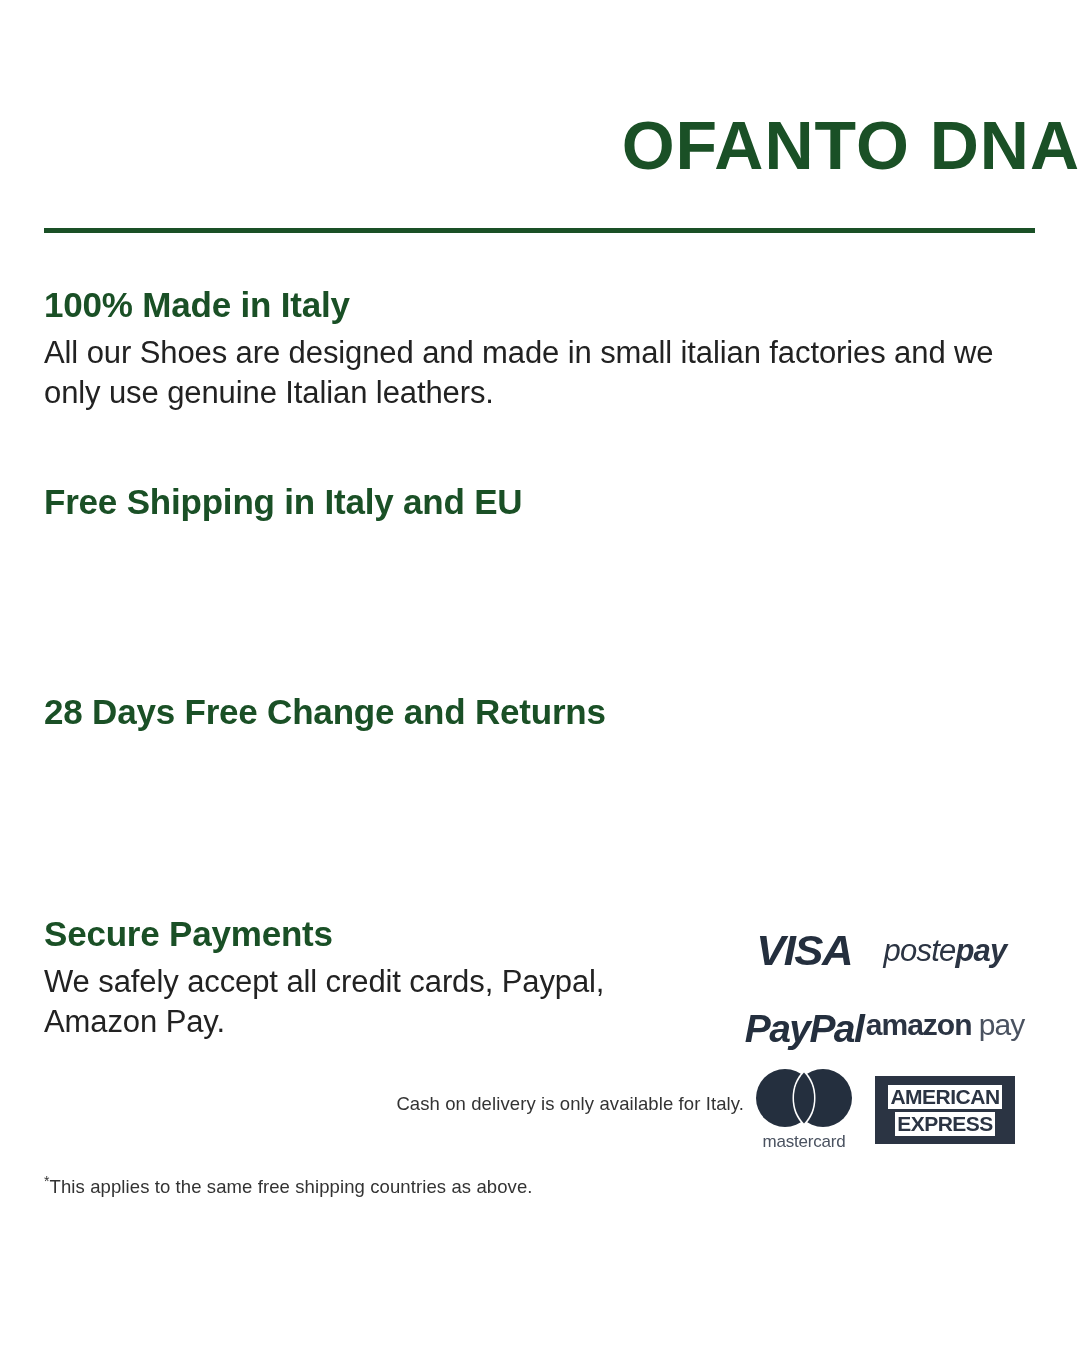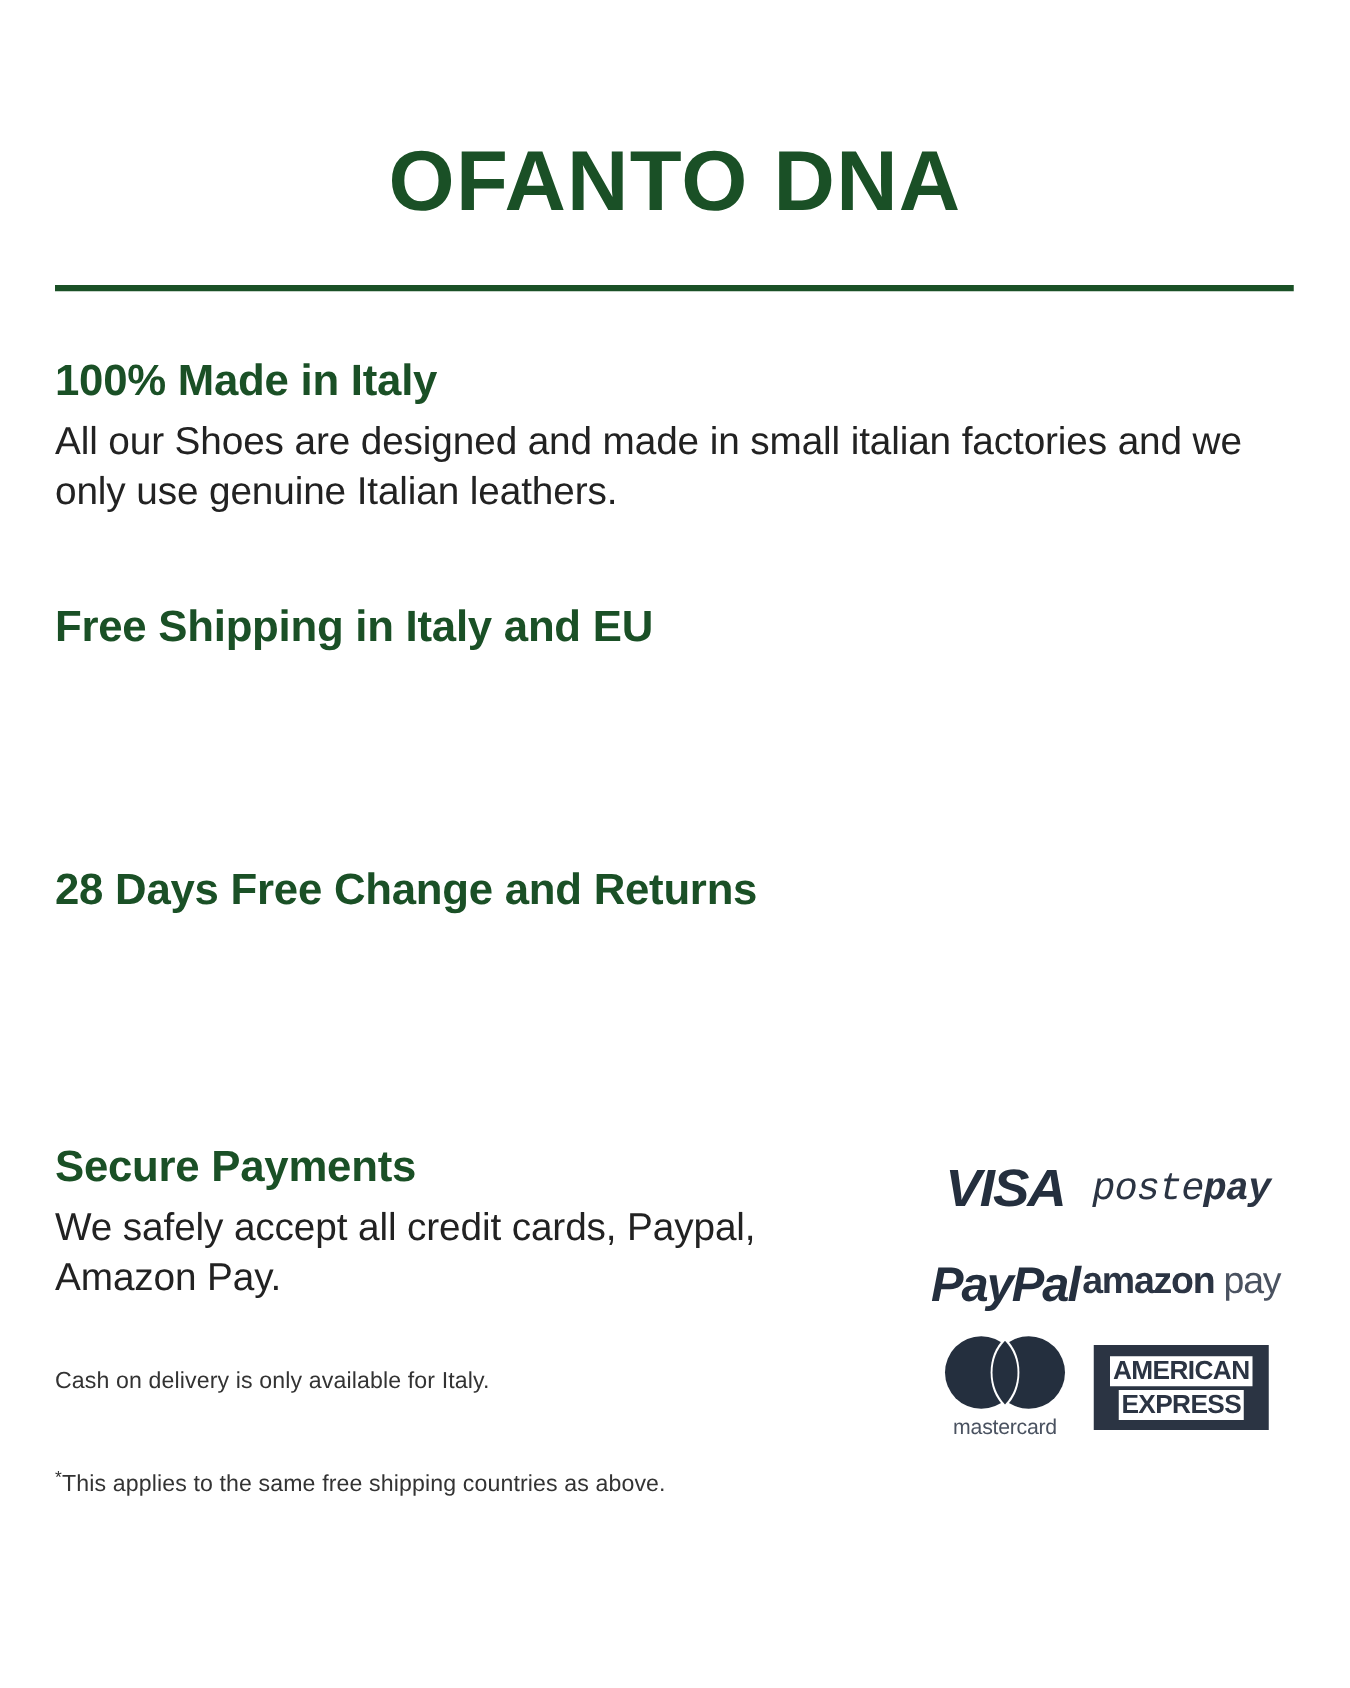--- a/index.html
+++ b/index.html
@@ -20,21 +20,21 @@
     height: 1350px;
     background: #ffffff;
   }
 
   
   .title {
     position: absolute;
     left: 0;
     top: 106px;
     width: 1080px;
-    text-align: center;
+    text-align: right;
     font-size: 68px;
     line-height: 78px;
     font-weight: bold;
     letter-spacing: 1px;
     color: #1a5026;
     font-family: "Liberation Sans", sans-serif;
   }
   .divider {
     position: absolute;
     left: 44px;
@@ -81,21 +81,21 @@
   
   .footnote {
     position: absolute;
     left: 44px;
     font-size: 18.5px;
     line-height: 26px;
     color: #333333;
     letter-spacing: 0.1px;
     font-family: "Liberation Sans", sans-serif;
   }
-  #footnote-cod  { top: 1091px; width: 700px; }
+  #footnote-cod  { top: 1091px; width: 700px; text-align: right; }
   #footnote-star { top: 1174px; width: 760px; }
   #footnote-star .sup {
     font-size: 14px;
     vertical-align: 7px;
     line-height: 0;
   }
 
   
   .payments {
     position: absolute;
@@ -121,21 +121,21 @@
     font-family: "Liberation Sans", sans-serif;
     font-size: 42px;
     font-weight: bold;
     font-style: italic;
     letter-spacing: -1.5px;
     color: #242f3e;
     transform: scaleX(1.04);
   }
 
   .postepay-logo {
-    font-family: Liberation Mono, monospace;
+    font-family: Liberation Sans, sans-serif;
     font-size: 31px;
     font-style: italic;
     color: #2b3443;
     letter-spacing: -0.8px;
     white-space: nowrap;
   }
   .postepay-logo .pp-bold { font-weight: bold; }
 
   .paypal-logo {
     font-family: "Liberation Sans", sans-serif;

